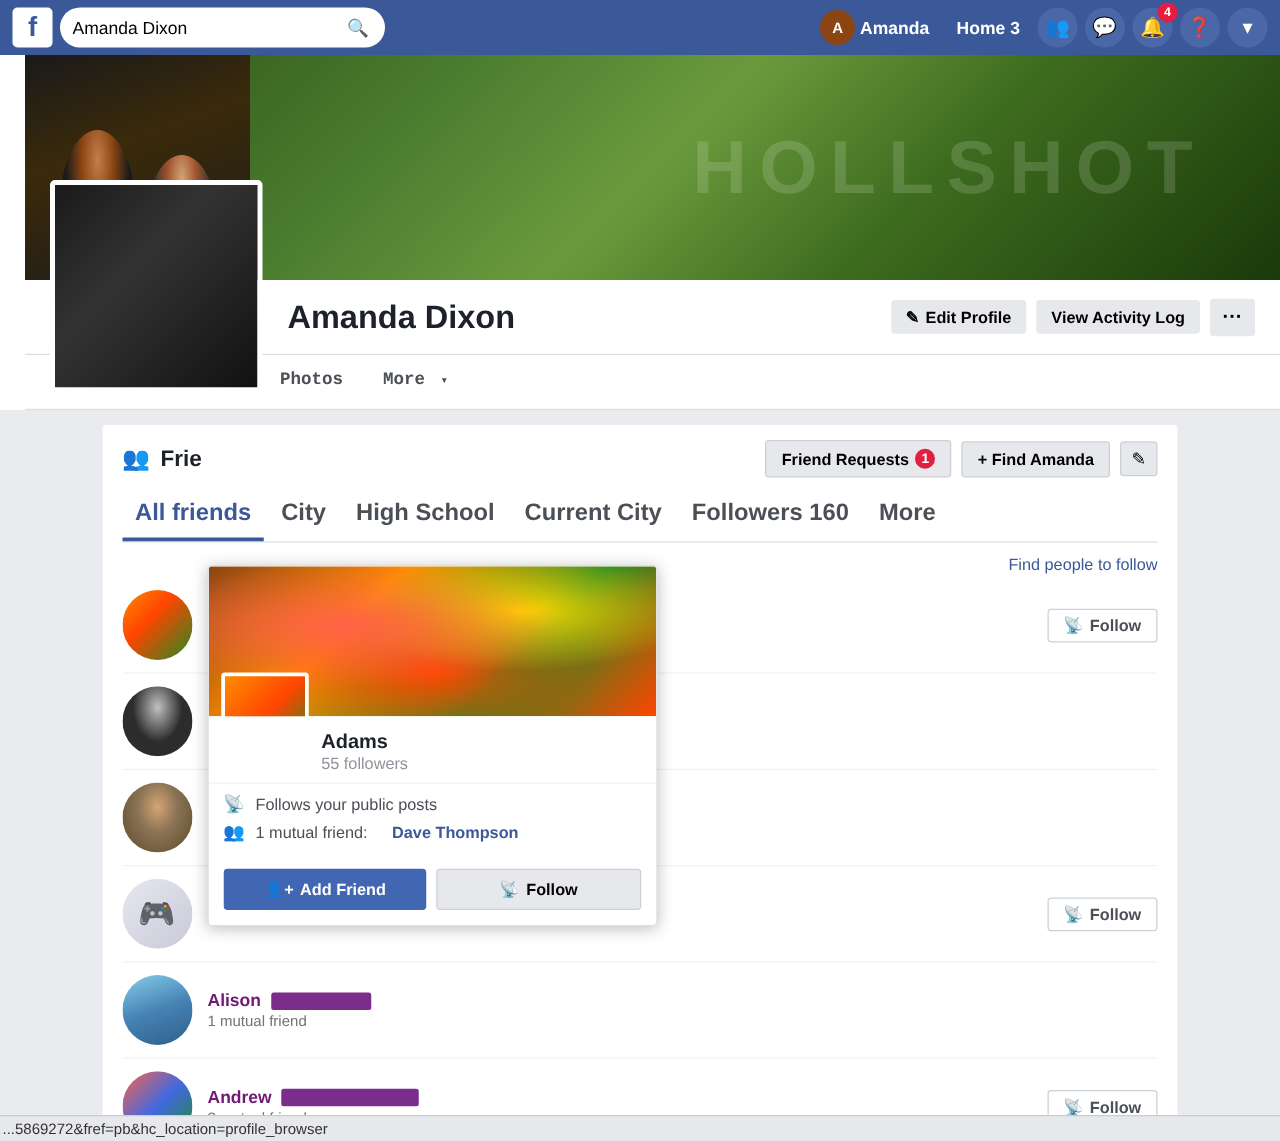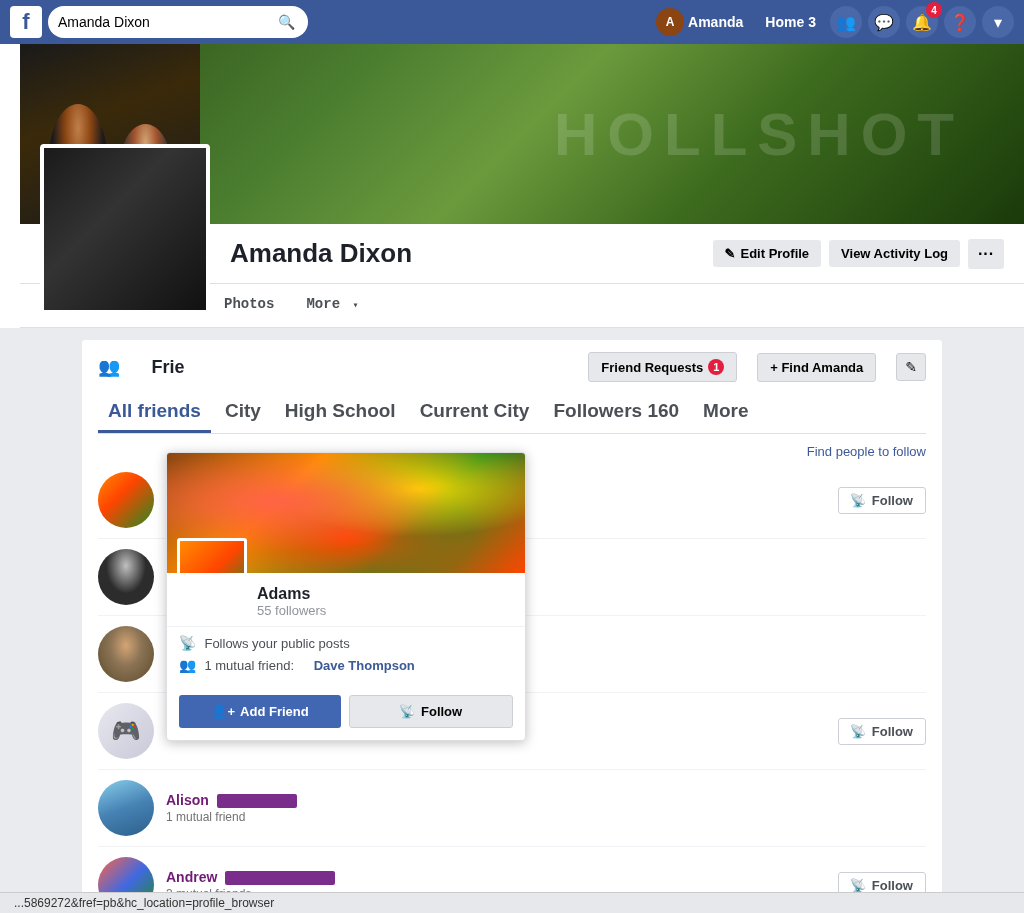--- a/index.html
+++ b/index.html
@@ -214,25 +214,24 @@
     }
     .friends-header-icon {
       font-size: 18px;
       color: #4b4f56;
       margin-right: 8px;
     }
     .friends-title {
       font-size: 18px;
       font-weight: 700;
       flex: 1;
-      margin-left: 23px;
     }
     .friends-header-actions {
       display: flex;
-      gap: 20px;
+      gap: 8px;
       align-items: center;
     }
     .btn-friend-requests {
       background: #e7e8ec;
       border: 1px solid #ccd0d5;
       padding: 6px 12px;
       border-radius: 3px;
       font-size: 13px;
       font-weight: 600;
       cursor: pointer;
@@ -440,21 +439,21 @@
       cursor: pointer;
       display: flex; align-items: center; justify-content: center; gap: 5px;
     }
 
     
     .statusbar {
       position: fixed;
       bottom: 0; left: 0; right: 0;
       background: #e7e8ec;
       border-top: 1px solid #ccc;
-      padding: 3px 14px;
+      padding: 3px 2px;
       font-size: 12px;
       color: #333;
     }
   </style>
 </head>
 <body>
 
 <nav class="topnav">
   <div class="topnav-logo">f</div>
   <div class="topnav-search">

